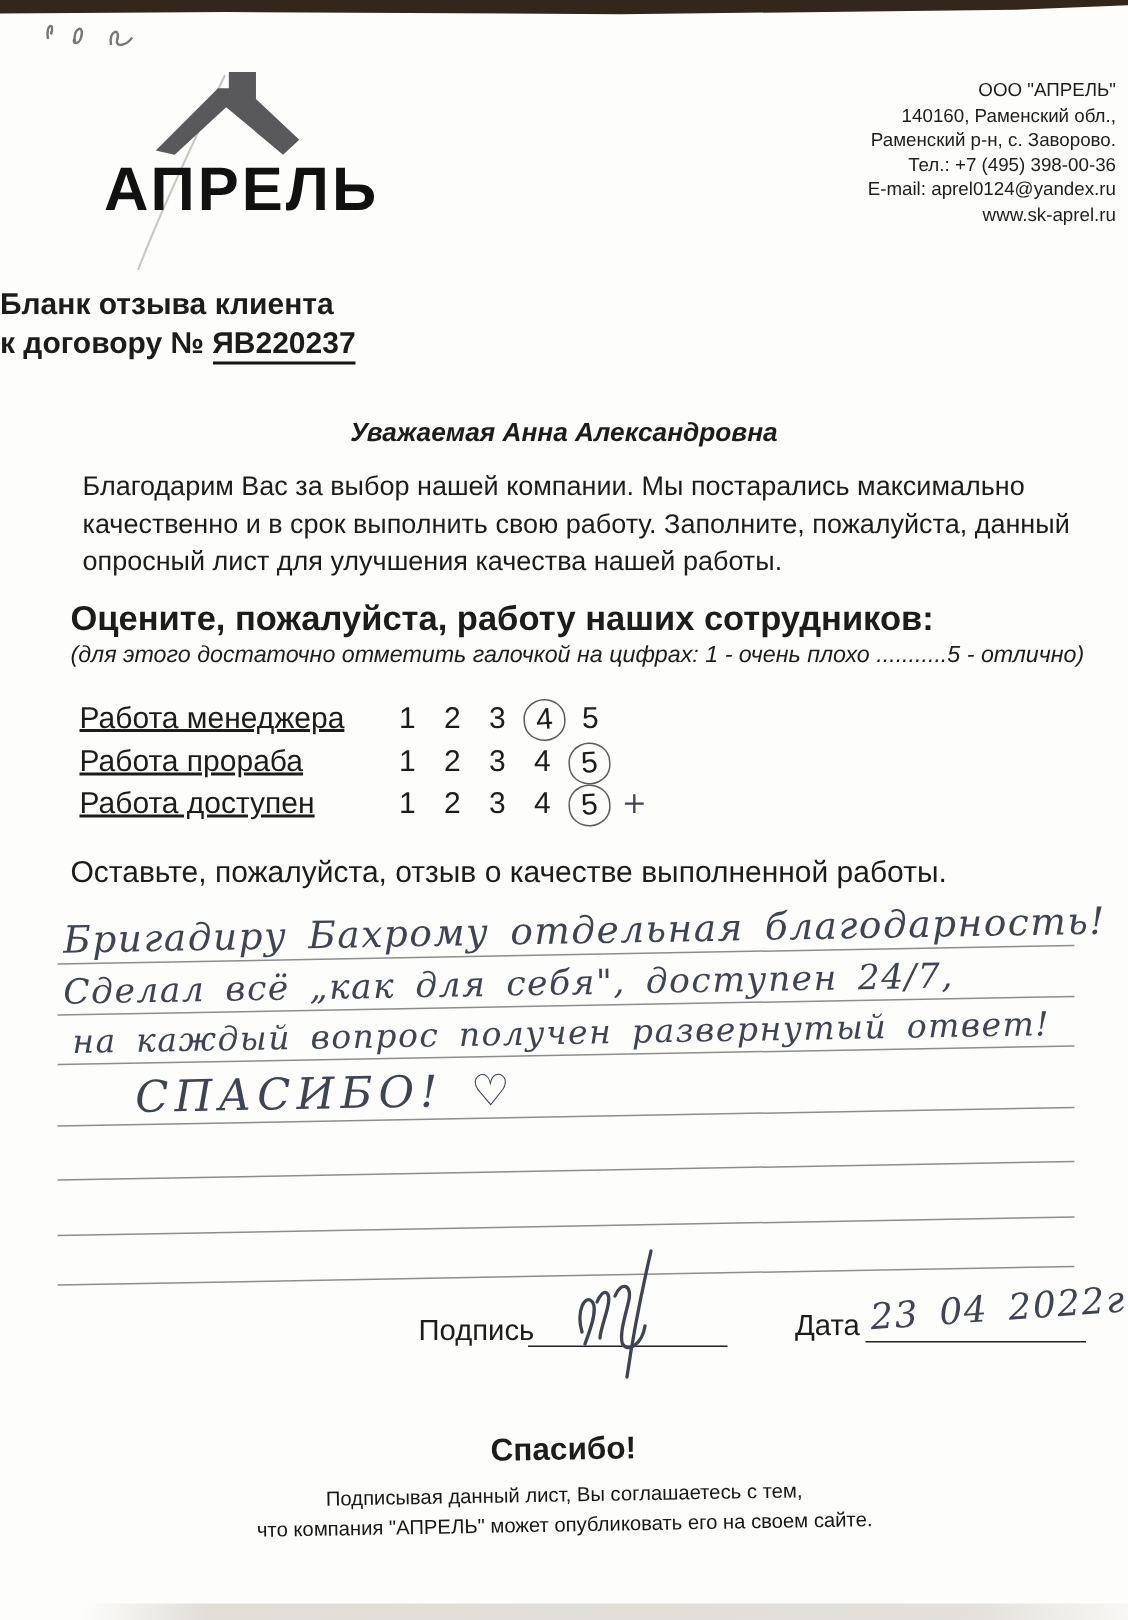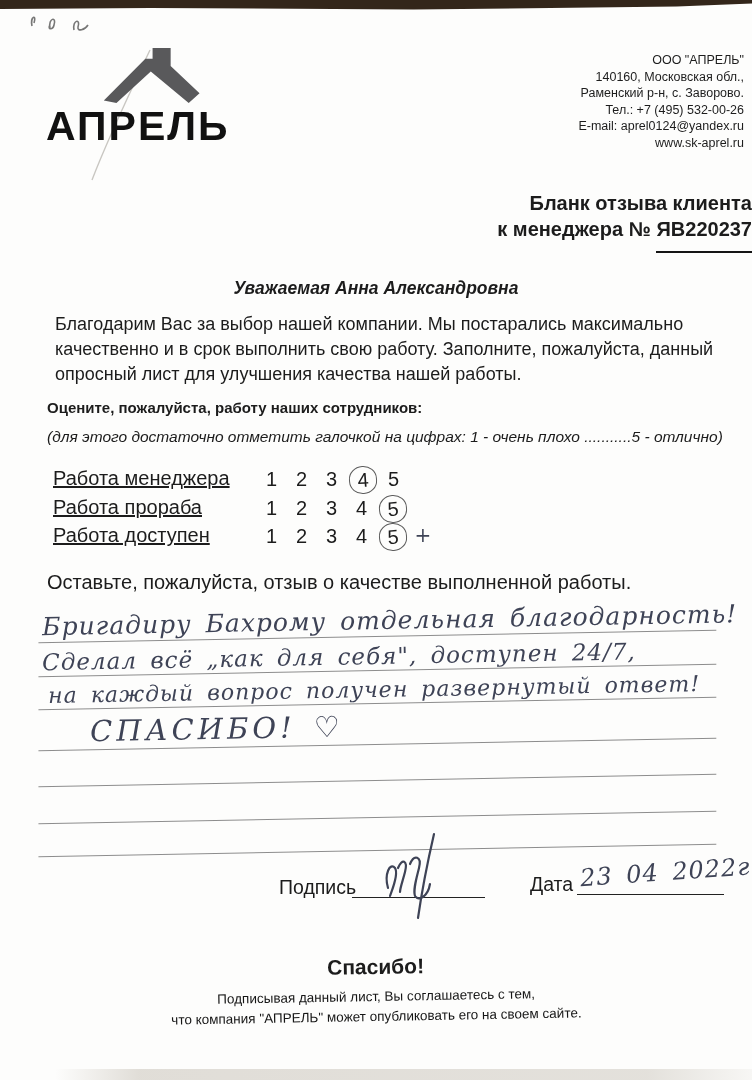--- a/index.html
+++ b/index.html
@@ -12,35 +12,35 @@
   .scan-top{
     position:absolute;top:0;left:0;width:752px;height:10px;background:#33261a;
     clip-path:polygon(0 0,100% 0,100% 35%,90% 65%,55% 95%,20% 80%,0 90%);
   }
   .scan-bottom{
     position:absolute;bottom:0;left:55px;width:697px;height:11px;
     background:linear-gradient(to right,rgba(178,170,156,0) 0,rgba(178,170,156,.38) 12%,rgba(178,170,156,.34) 85%,rgba(178,170,156,.08) 100%);
   }
   .scribble-layer{position:absolute;top:8px;left:22px;}
   
-  .logo{position:absolute;top:48px;left:46px;width:230px;}
+  .logo{position:absolute;top:48px;left:46px;width:230px;text-align:center;}
   .logo-roof{display:block;margin-left:48px;}
   .logo-text{font-size:41px;font-weight:800;letter-spacing:2px;color:#111;line-height:1;margin-top:2px;}
   .company{
     position:absolute;top:52px;right:8px;text-align:right;
     font-size:12.5px;line-height:16.5px;color:#1d1d1d;
   }
   
-  .title{position:absolute;top:190px;left:0;width:752px;text-align:right;font-weight:700;font-size:20px;line-height:26px;}
-  .contract-num{border-bottom:2px solid #151515;padding-bottom:11px;}
+  .title{position:absolute;top:190px;left:0;width:752px;text-align:left;font-weight:700;font-size:20px;line-height:26px;}
+  .contract-num{border-bottom:2px solid #151515;padding-bottom:1px;}
   
   .greeting{position:absolute;top:278px;left:0;width:752px;text-align:center;font-weight:700;font-style:italic;font-size:17.5px;}
   .intro{position:absolute;top:312px;left:55px;width:660px;font-size:18px;line-height:25px;}
   
-  .rate-head{position:absolute;top:399px;left:47px;font-size:15px;font-weight:700;}
+  .rate-head{position:absolute;top:399px;left:47px;font-size:23px;font-weight:700;}
   .rate-note{position:absolute;top:428px;left:47px;font-size:15.5px;font-style:italic;}
   .rating-row{position:absolute;left:53px;width:660px;height:29px;font-size:20px;}
   .rlabel{display:inline-block;width:200px;text-decoration:underline;}
   .nums{display:inline-flex;gap:4px;vertical-align:middle;}
   .num{display:inline-flex;width:26px;height:26px;align-items:center;justify-content:center;}
   .num.circled{border:1.6px solid #5c5c5c;border-radius:50%/46%;transform:rotate(-4deg);}
   .suffix{margin-left:4px;color:#4a4f60;font-size:20px;}
   
   .fb-prompt{position:absolute;top:571px;left:47px;font-size:20px;}
   .ruled{position:absolute;left:38px;width:678px;height:40px;border-bottom:1.5px solid #8d8d8d;transform:rotate(-1.05deg);}
@@ -79,31 +79,31 @@
 
   <div class="logo">
     <svg class="logo-roof" width="128" height="56" viewBox="0 0 128 62">
       <polygon points="4,58 50,12 58,12 58,0 78,0 78,20 110,50 98,61 56,26 18,61" fill="#59595b"></polygon>
     </svg>
     <div class="logo-text">АПРЕЛЬ</div>
   </div>
 
   <div class="company">
     <div>ООО "АПРЕЛЬ"</div>
-    <div>140160, Московская обл.,</div>
+    <div>140160, Раменский обл.,</div>
     <div>Раменский р-н, с. Заворово.</div>
-    <div>Тел.: +7 (495) 532-00-26</div>
+    <div>Тел.: +7 (495) 398-00-36</div>
     <div>E-mail: aprel0124@yandex.ru</div>
     <div>www.sk-aprel.ru</div>
   </div>
 
   <div class="title">
     <div>Бланк отзыва клиента</div>
     <div>
-      <span>к менеджера № </span><span class="contract-num">ЯВ220237</span>
+      <span>к договору № </span><span class="contract-num">ЯВ220237</span>
     </div>
   </div>
 
   <div class="greeting">Уважаемая Анна Александровна</div>
 
   <div class="intro">Благодарим Вас за выбор нашей компании. Мы постарались максимально качественно и в срок выполнить свою работу. Заполните, пожалуйста, данный опросный лист для улучшения качества нашей работы.</div>
 
   <div class="rate-head">Оцените, пожалуйста, работу наших сотрудников:</div>
   <div class="rate-note">(для этого достаточно отметить галочкой на цифрах: 1 - очень плохо ...........5 - отлично)</div>
 

